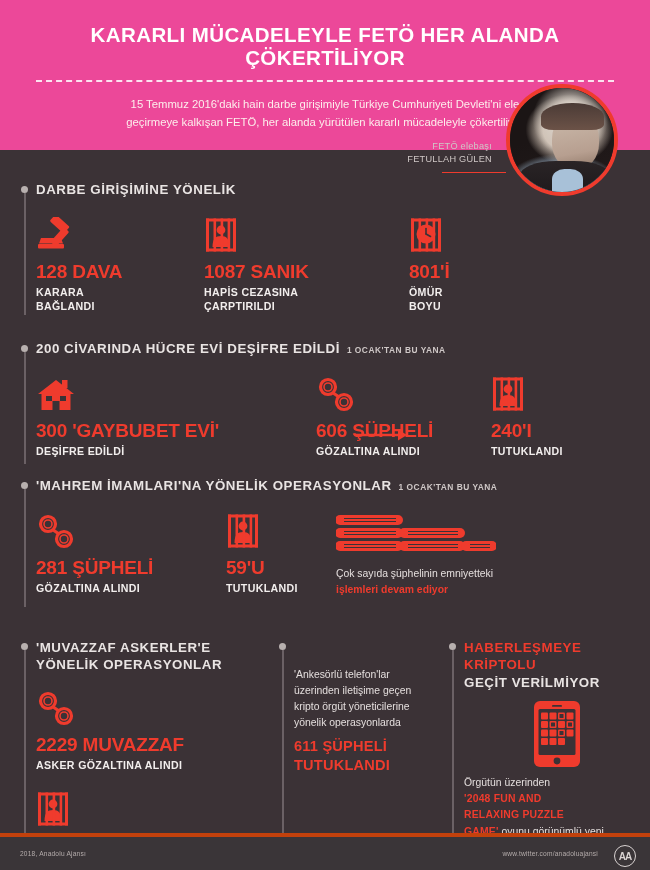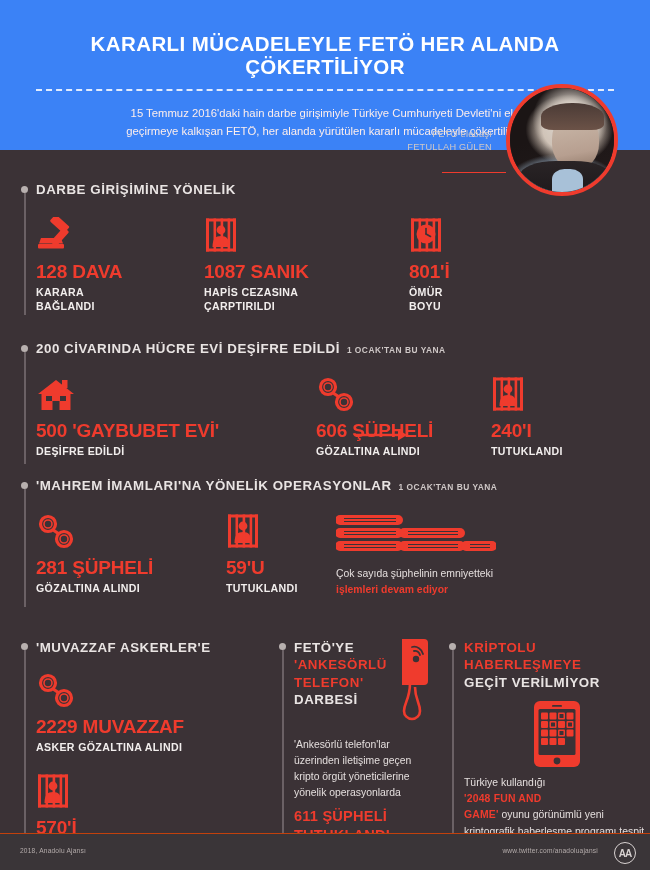--- a/index.html
+++ b/index.html
@@ -7,24 +7,24 @@
   body {
     font-family:"Liberation Sans", sans-serif;
     background:#3b3236;
     color:#ffffff;
     position:relative;
     overflow:hidden;
   }
 
   
   .header {
-    background:#3b82f6;
+    background:#ec4899;
     height:150px;
     position:relative;
-    padding:29px 20px 0 20px;
+    padding:20px 20px 0 20px;
   }
   .header-title {
     font-size:20.5px;
     font-weight:bold;
     letter-spacing:0.4px;
     text-align:center;
     color:#ffffff;
     line-height:1.1;
     padding:4px 0 0 0;
   }
@@ -93,21 +93,21 @@
     position:absolute;
     left:40%; bottom:-2%;
     width:30%; height:24%;
     background:#a8c1d8;
     border-radius:40% 40% 0 0;
   }
 
   .portrait-caption {
     position:absolute;
     right:158px;
-    top:128px;
+    top:140px;
     text-align:right;
     font-size:9.2px;
     line-height:1.42;
     color:#cfc7c6;
     letter-spacing:0.25px;
     z-index:7;
   }
   .caption-rule {
     position:absolute;
     right:144px;
@@ -208,21 +208,21 @@
     letter-spacing:0.2px;
   }
 
   
   .footer {
     position:absolute;
     left:0; bottom:0;
     width:650px;
     height:37px;
     background:#3a3538;
-    border-top:1px solid #c2410c;
+    border-top:4px solid #c2410c;
   }
   .footer-left {
     position:absolute;
     left:20px; top:13px;
     font-size:6.6px;
     color:#b4acab;
     letter-spacing:0.2px;
   }
   .footer-right {
     position:absolute;
@@ -359,21 +359,21 @@
             <path d="M20 4 L38 18 L34.5 18 L34.5 34 L5.5 34 L5.5 18 L2 18 Z"></path>
             <rect x="26" y="4" width="5.5" height="8"></rect>
           </g>
           <g fill="#3b3236">
             <rect x="10" y="20" width="6" height="5"></rect>
             <rect x="24" y="20" width="6" height="5"></rect>
             <rect x="16.5" y="25" width="7" height="9"></rect>
           </g>
         </svg>
       </div>
-      <div class="stat-num">500 'GAYBUBET EVİ'</div>
+      <div class="stat-num">300 'GAYBUBET EVİ'</div>
       <div class="stat-desc">DEŞİFRE EDİLDİ</div>
     </div>
 
     <div class="stat" style="width:175px;">
       <div class="icon-box">
         <svg width="42" height="38" viewBox="0 0 42 38">
           <g fill="none" stroke="#ef3b2d" stroke-width="3.2">
             <circle cx="12" cy="11" r="7.5"></circle>
             <circle cx="28" cy="26" r="7.5"></circle>
             <line x1="16.5" y1="16.5" x2="23" y2="21"></line>
@@ -490,20 +490,21 @@
   </div>
 </div>
 
 <div class="cols" style="margin-top:41px;">
 
   <div class="col" style="width:258px;">
     <div class="sec-marker"></div>
     <div class="sec-line" style="height:195px;"></div>
     <div class="col-head">
       <div>'MUVAZZAF ASKERLER'E</div>
+      <div>YÖNELİK OPERASYONLAR</div>
     </div>
 
     <div style="margin-top:14px;">
       <div class="icon-box">
         <svg width="42" height="38" viewBox="0 0 42 38">
           <g fill="none" stroke="#ef3b2d" stroke-width="3.2">
             <circle cx="12" cy="11" r="7.5"></circle>
             <circle cx="28" cy="26" r="7.5"></circle>
             <line x1="16.5" y1="16.5" x2="23" y2="21"></line>
           </g>
@@ -535,58 +536,35 @@
       </div>
       <div class="stat-num">570'İ</div>
       <div class="stat-desc">TUTUKLANDI</div>
     </div>
   </div>
 
   <div class="col" style="width:170px;">
     <div class="sec-marker"></div>
     <div class="sec-line" style="height:195px;"></div>
 
-    <div style="position:relative;">
-      <div class="col-head" style="width:110px;">
-        <div>FETÖ'YE</div>
-        <div class="rd">'ANKESÖRLÜ</div>
-        <div class="rd">TELEFON'</div>
-        <div>DARBESİ</div>
-      </div>
-      <div style="position:absolute;right:-6px;top:-2px;">
-        <svg width="44" height="86" viewBox="0 0 44 86">
-          <g fill="#ef3b2d">
-            <path d="M12 2 H34 a4 4 0 0 1 4 4 V44 a4 4 0 0 1 -4 4 H12 Z"></path>
-          </g>
-          <g fill="none" stroke="#ef3b2d" stroke-width="2.6">
-            <path d="M20 46 C20 62 14 66 14 74 a8 8 0 0 0 16 0 C30 66 25 62 25 50"></path>
-          </g>
-          <g fill="none" stroke="#3b3236" stroke-width="1.8" stroke-linecap="round">
-            <path d="M24 14 a5 5 0 0 1 6 4"></path>
-            <path d="M22 10 a9 9 0 0 1 11 7"></path>
-          </g>
-          <circle cx="26" cy="22" r="3.2" fill="#3b3236"></circle>
-        </svg>
-      </div>
-    </div>
 
     <div class="col-body" style="margin-top:28px;width:128px;">'Ankesörlü telefon'lar üzerinden iletişime geçen kripto örgüt yöneticilerine yönelik operasyonlarda</div>
     <div class="col-body" style="margin-top:6px;">
       <div class="rd" style="font-size:14.6px;line-height:1.28;">611 ŞÜPHELİ</div>
       <div class="rd" style="font-size:14.6px;line-height:1.28;">TUTUKLANDI</div>
     </div>
   </div>
 
   <div class="col" style="width:222px;">
     <div class="sec-marker"></div>
     <div class="sec-line" style="height:195px;"></div>
 
     <div class="col-head">
+      <div class="rd">HABERLEŞMEYE</div>
       <div class="rd">KRİPTOLU</div>
-      <div class="rd">HABERLEŞMEYE</div>
       <div>GEÇİT VERİLMİYOR</div>
     </div>
 
     <div style="display:flex;justify-content:center;margin-top:8px;">
       <svg width="50" height="70" viewBox="0 0 50 70">
         <rect x="2" y="2" width="46" height="66" rx="6" fill="#ef3b2d"></rect>
         <rect x="6.5" y="10" width="37" height="46" rx="1.5" fill="#3b3236"></rect>
         <rect x="20" y="6" width="10" height="1.8" rx="0.9" fill="#3b3236"></rect>
         <circle cx="25" cy="62" r="3.4" fill="#3b3236"></circle>
         <g fill="#ef3b2d">
@@ -609,22 +587,23 @@
         <g fill="#3b3236">
           <rect x="27.5" y="15" width="4" height="4" rx="0.6"></rect>
           <rect x="19" y="23.5" width="4" height="4" rx="0.6"></rect>
           <rect x="36" y="23.5" width="4" height="4" rx="0.6"></rect>
           <rect x="27.5" y="32" width="4" height="4" rx="0.6"></rect>
         </g>
       </svg>
     </div>
 
     <div class="col-body" style="margin-top:6px;width:186px;">
-      <div>Türkiye kullandığı</div>
+      <div>Örgütün üzerinden</div>
       <div class="rd">'2048 FUN AND</div>
+      <div class="rd">RELAXING PUZZLE</div>
       <div>
         <span class="rd">GAME'</span><span> oyunu görünümlü yeni kriptografik haberleşme programı tespit edildi</span>
       </div>
     </div>
   </div>
 </div>
 
 <div class="footer">
   <div class="footer-left">2018, Anadolu Ajansı</div>
   <div class="footer-right">www.twitter.com/anadoluajansi</div>

